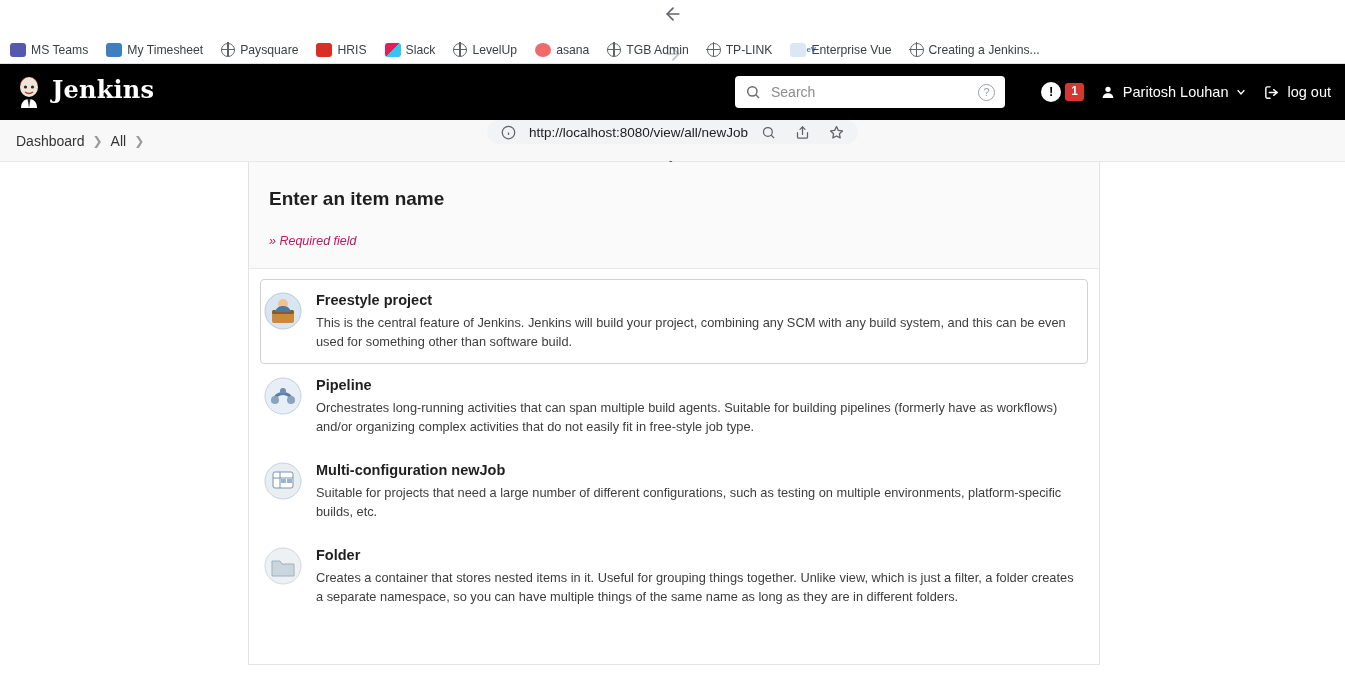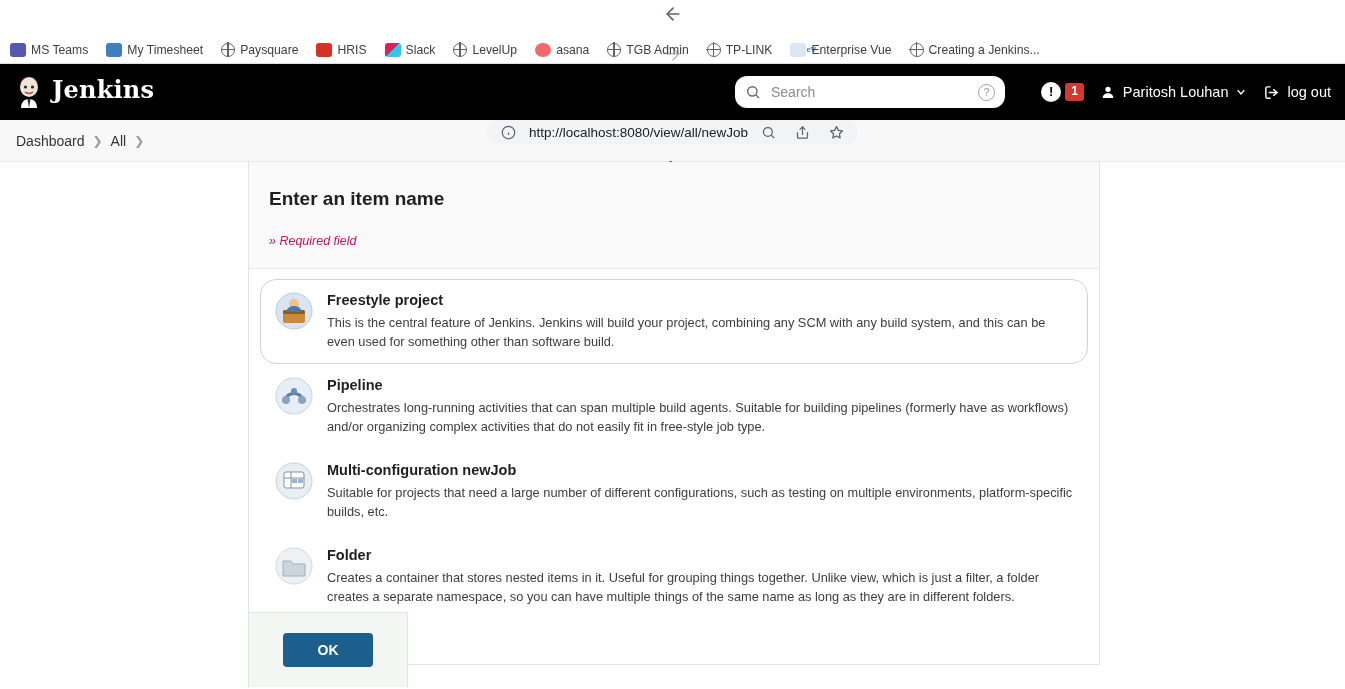--- a/index.html
+++ b/index.html
@@ -137,21 +137,21 @@
     font-weight: bold;
     font-family: "DejaVu Serif", serif;
     letter-spacing: .2px;
   }
   .search-wrap {
     position: absolute;
     left: 735px;
     width: 270px;
     height: 32px;
     background: #ffffff;
-    border-radius: 12px;
+    border-radius: 4px;
     display: flex;
     align-items: center;
     padding: 0 10px;
     gap: 8px;
   }
   .search-wrap input {
     border: none;
     outline: none;
     font-size: 14px;
     flex: 1;
@@ -260,23 +260,23 @@
     font-size: 12.5px;
     font-style: italic;
     color: #be185d;
     margin-top: 9px;
   }
 
   .item-list { padding: 10px 11px 0 11px; }
   .item {
     display: flex;
     gap: 14px;
-    padding: 12px 14px;
+    padding: 12px 3px;
     border: 1px solid transparent;
-    border-radius: 16px;
+    border-radius: 4px;
     align-items: flex-start;
   }
   .item.selected {
     border-color: #d2d2d2;
     background: #fff;
   }
   .item-icon { width: 38px; height: 38px; flex: none; position: relative; }
   .item-body { flex: 1; min-width: 0; }
   .item-title {
     font-size: 14.5px;
@@ -575,16 +575,13 @@
         </span>
         <div class="item-body">
           <div class="item-title">Folder</div>
           <div class="item-desc">Creates a container that stores nested items in it. Useful for grouping things together. Unlike view, which is just a filter, a folder creates a separate namespace, so you can have multiple things of the same name as long as they are in different folders.</div>
         </div>
       </div>
 
     </div>
   </div>
 
-  <div class="ok-bar">
-    <button class="ok-button">OK</button>
-  </div>
 </div>
 
 </body></html>

